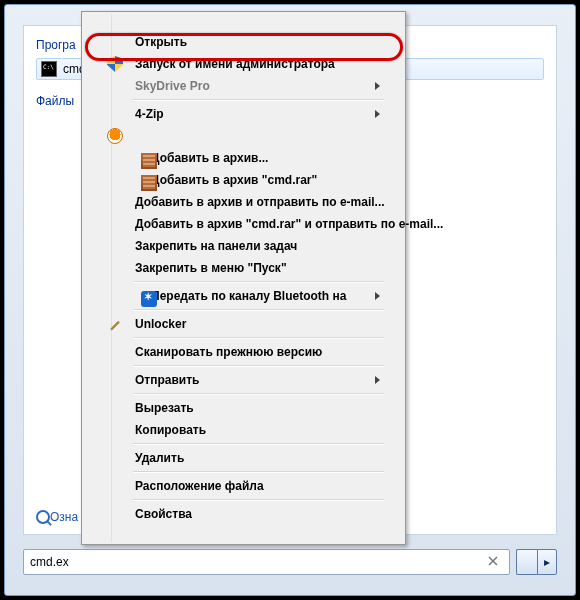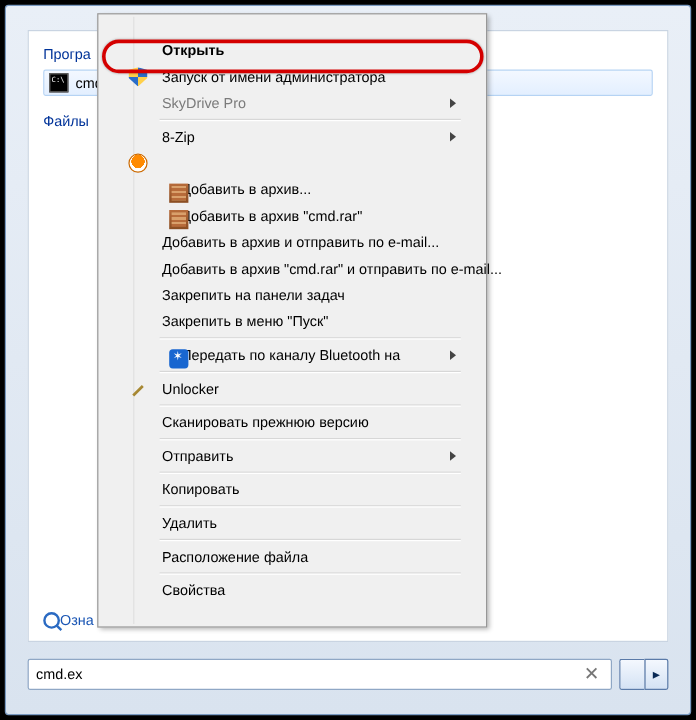--- a/index.html
+++ b/index.html
@@ -88,20 +88,21 @@
     position:absolute; left:2px; top:2px; bottom:2px; width:28px;
     background:#f0f0f0;
     border-right:1px solid #e0e0e0;
   }
   .mi {
     position:relative; height:22px;
     display:flex; align-items:center;
     padding-left:34px; padding-right:20px;
     color:#000; white-space:nowrap;
     cursor:default;
+    font-weight:bold;
   }
   .mi.header { font-weight:bold; }
   .mi.disabled { color:#7b7b7b; }
   .mi .ico {
     position:absolute; left:6px; top:3px; width:16px; height:16px;
   }
   .mi .arw {
     position:absolute; right:6px; top:7px;
     width:0;height:0;border-top:4px solid transparent;border-bottom:4px solid transparent;
     border-left:5px solid #444;
@@ -193,21 +194,21 @@
       <span>Запуск от имени администратора</span>
     </div>
     <div class="mi disabled">
       <span>SkyDrive Pro</span>
       <span class="arw"></span>
     </div>
 
     <div class="sep"></div>
 
     <div class="mi">
-      <span>8-Zip</span>
+      <span>4-Zip</span>
       <span class="arw"></span>
     </div>
     <div class="mi">
       <span class="ico av"></span>
     </div>
     <div class="mi">
       <span class="ico rar"></span>
       <span>Добавить в архив...</span>
     </div>
     <div class="mi">
@@ -253,20 +254,23 @@
     <div class="sep"></div>
 
     <div class="mi">
       <span>Отправить</span>
       <span class="arw"></span>
     </div>
 
     <div class="sep"></div>
 
     <div class="mi">
+      <span>Вырезать</span>
+    </div>
+    <div class="mi">
       <span>Копировать</span>
     </div>
 
     <div class="sep"></div>
 
     <div class="mi">
       <span>Удалить</span>
     </div>
 
     <div class="sep"></div>

